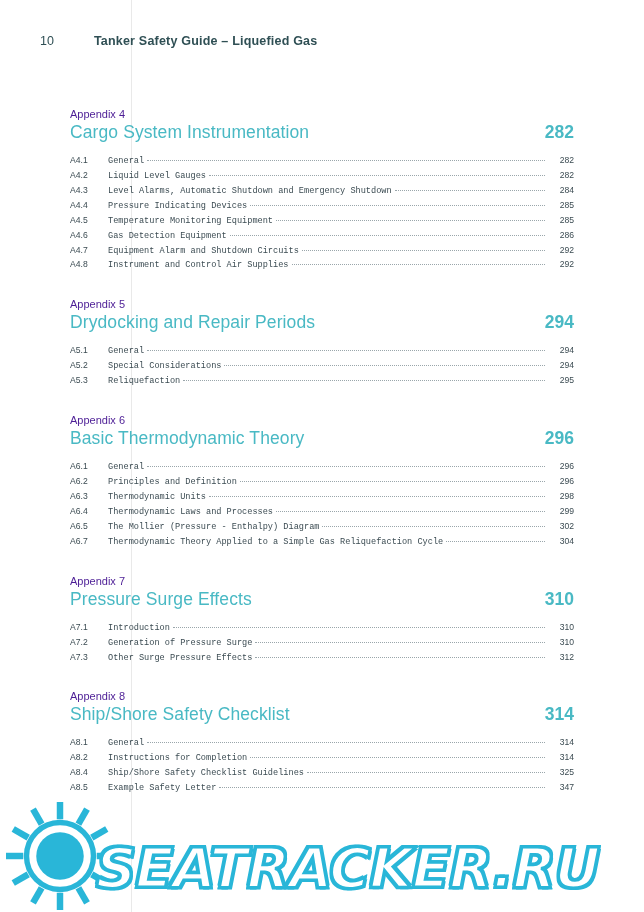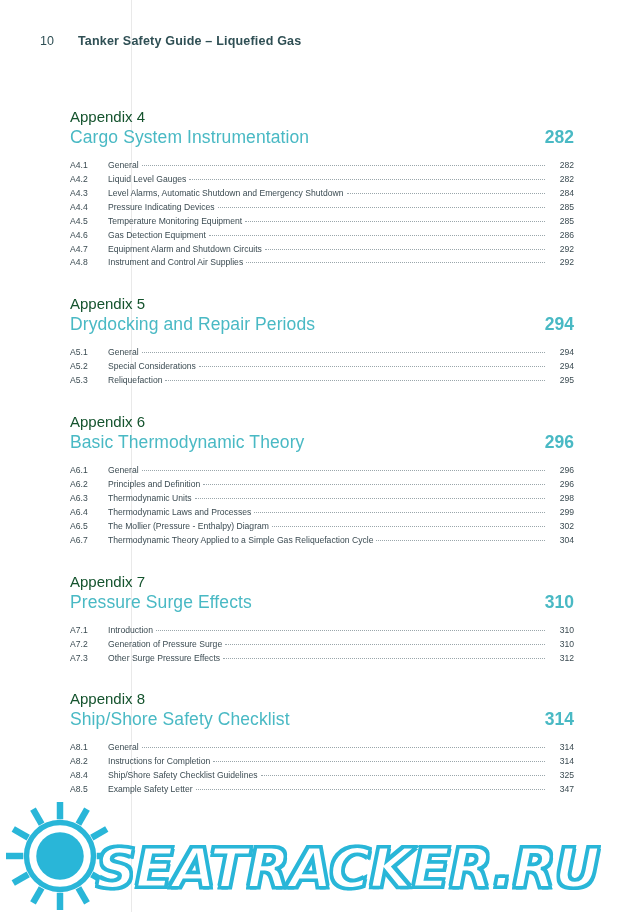--- a/index.html
+++ b/index.html
@@ -29,21 +29,21 @@
     height: 912px;
     background: #e9e9e9;
   }
   .header {
     position: absolute;
     top: 34px;
     left: 40px;
     right: 40px;
     display: flex;
     align-items: baseline;
-    gap: 24px;
+    gap: 40px;
   }
   .page-number {
     font-size: 12.5px;
     color: #2f4f54;
     font-weight: normal;
   }
   .header-title {
     font-size: 12.5px;
     color: #2f4f54;
     font-weight: bold;
@@ -52,22 +52,22 @@
   .content {
     position: absolute;
     top: 108px;
     left: 70px;
     width: 504px;
   }
   .appendix-block {
     margin-bottom: 25px;
   }
   .appendix-label {
-    font-size: 15px;
-    color: #14532d;
+    font-size: 11px;
+    color: #4c1d95;
     margin-bottom: 2px;
     font-weight: normal;
   }
   .appendix-title-row {
     display: flex;
     align-items: flex-end;
     justify-content: space-between;
     margin-bottom: 11px;
   }
   .appendix-title {
@@ -90,20 +90,21 @@
     white-space: nowrap;
   }
   .entry-num {
     width: 38px;
     flex: 0 0 38px;
     color: #3b4b52;
   }
   .entry-title {
     flex: 0 0 auto;
     padding-right: 3px;
+    font-family: Liberation Mono, monospace;
   }
   .entry-dots {
     flex: 1 1 auto;
     overflow: hidden;
     position: relative;
     top: -2px;
     border-bottom: 1px dotted #9aa6ab;
     height: 8px;
   }
   .entry-page {

